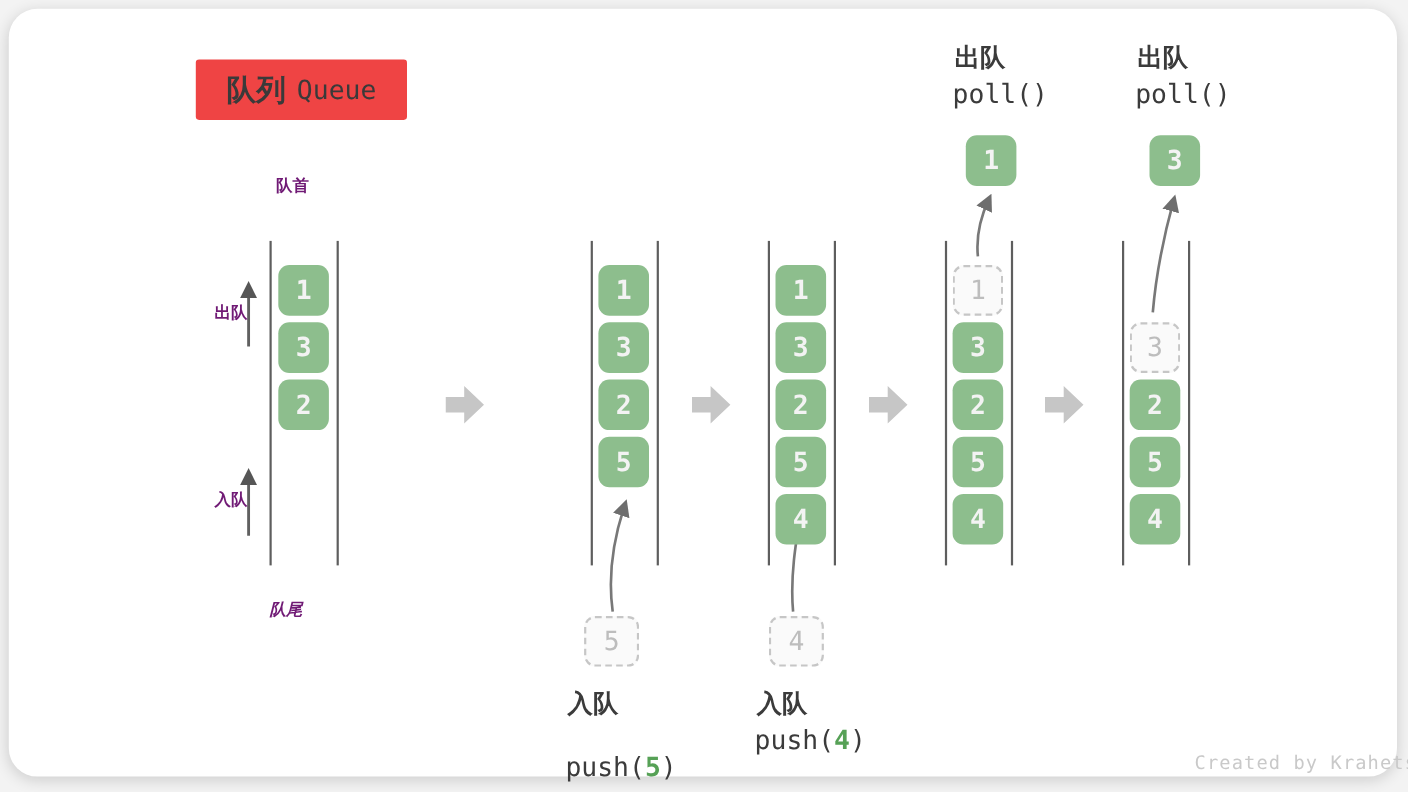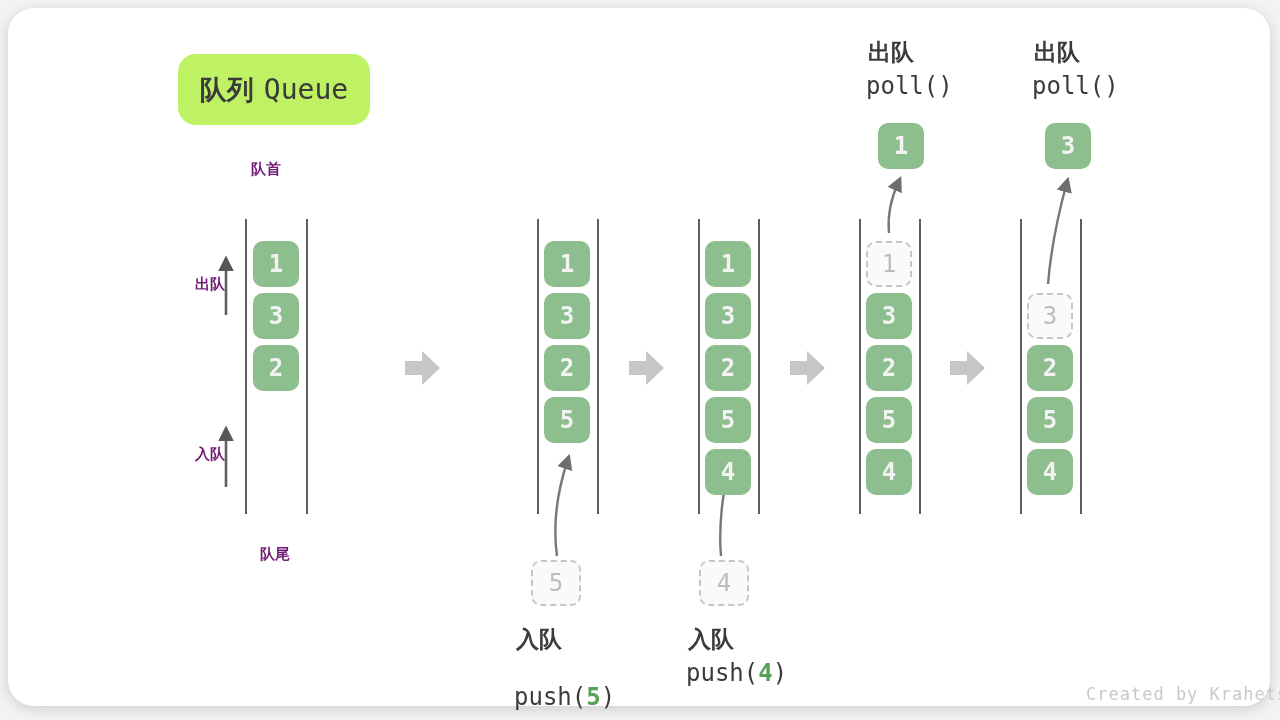--- a/index.html
+++ b/index.html
@@ -5,25 +5,25 @@
   html,body{margin:0;padding:0;background:#f3f3f3;width:1280px;height:720px;overflow:hidden;}
   *{box-sizing:border-box;}
   .card{
     position:absolute;left:8px;top:8px;width:1262px;height:698px;
     background:#ffffff;border-radius:26px;
     box-shadow:0 3px 14px rgba(0,0,0,0.16);
     font-family:"Liberation Sans",sans-serif;color:#3b3b3b;
   }
   .abs{position:absolute;}
   .title-badge{
-    left:170px;top:46px;width:192px;height:71px;background:#bef264;border-radius:18px;
+    left:170px;top:46px;width:192px;height:55px;background:#ef4444;border-radius:3px;
     display:flex;align-items:center;justify-content:center;gap:10px;
   }
   .title-zh{font-size:27px;font-weight:bold;color:#3a3a3a;}
-  .title-en{font-family:"DejaVu Sans Mono",monospace;font-size:28px;color:#3a3a3a;text-align:right;}
+  .title-en{font-family:"DejaVu Sans Mono",monospace;font-size:24px;color:#3a3a3a;text-align:right;}
   .cjk-label{font-size:15px;font-weight:bold;color:#701a75;white-space:nowrap;}
   .op-label{font-size:23px;font-weight:bold;color:#3b3b3b;white-space:nowrap;}
   .code{font-family:"DejaVu Sans Mono",monospace;font-size:24px;color:#3b3b3b;white-space:nowrap;}
   .code .green{color:#56a156;font-weight:bold;}
   .wall{width:2px;background:#5e5e5e;top:211px;height:295px;}
   .cell{
     width:46px;height:46px;border-radius:10px;background:#8dbe8d;
     display:flex;align-items:center;justify-content:center;
     font-family:"DejaVu Sans Mono",monospace;font-size:24px;font-weight:bold;color:#f3f3f3;
   }
@@ -58,21 +58,21 @@
     <path class="thin" d="M881,225 C879,205 884,188 891,173" marker-end="url(#ah)"></path>
     <path class="thin" d="M1040,276 C1043,240 1051,203 1059,174" marker-end="url(#ah)"></path>
   </svg>
 
   <div class="abs title-badge">
     <span class="title-zh">队列</span>
     <span class="title-en">Queue</span>
   </div>
 
   <div class="abs cjk-label" style="left:243px;top:152px;">队首</div>
-  <div class="abs cjk-label" style="left:252px;top:537px;">队尾</div>
+  <div class="abs cjk-label" style="left:237px;top:537px;font-style:italic;">队尾</div>
   <div class="abs cjk-label" style="left:187px;top:267px;">出队</div>
   <div class="abs cjk-label" style="left:187px;top:437px;">入队</div>
 
   <div class="abs wall" style="left:237px;"></div>
   <div class="abs wall" style="left:298px;"></div>
   <div class="abs cell" style="left:245px;top:233px;">1</div>
   <div class="abs cell" style="left:245px;top:285px;">3</div>
   <div class="abs cell" style="left:245px;top:337px;">2</div>
 
   <svg class="abs" style="left:397px;top:342px;" width="36" height="36">

